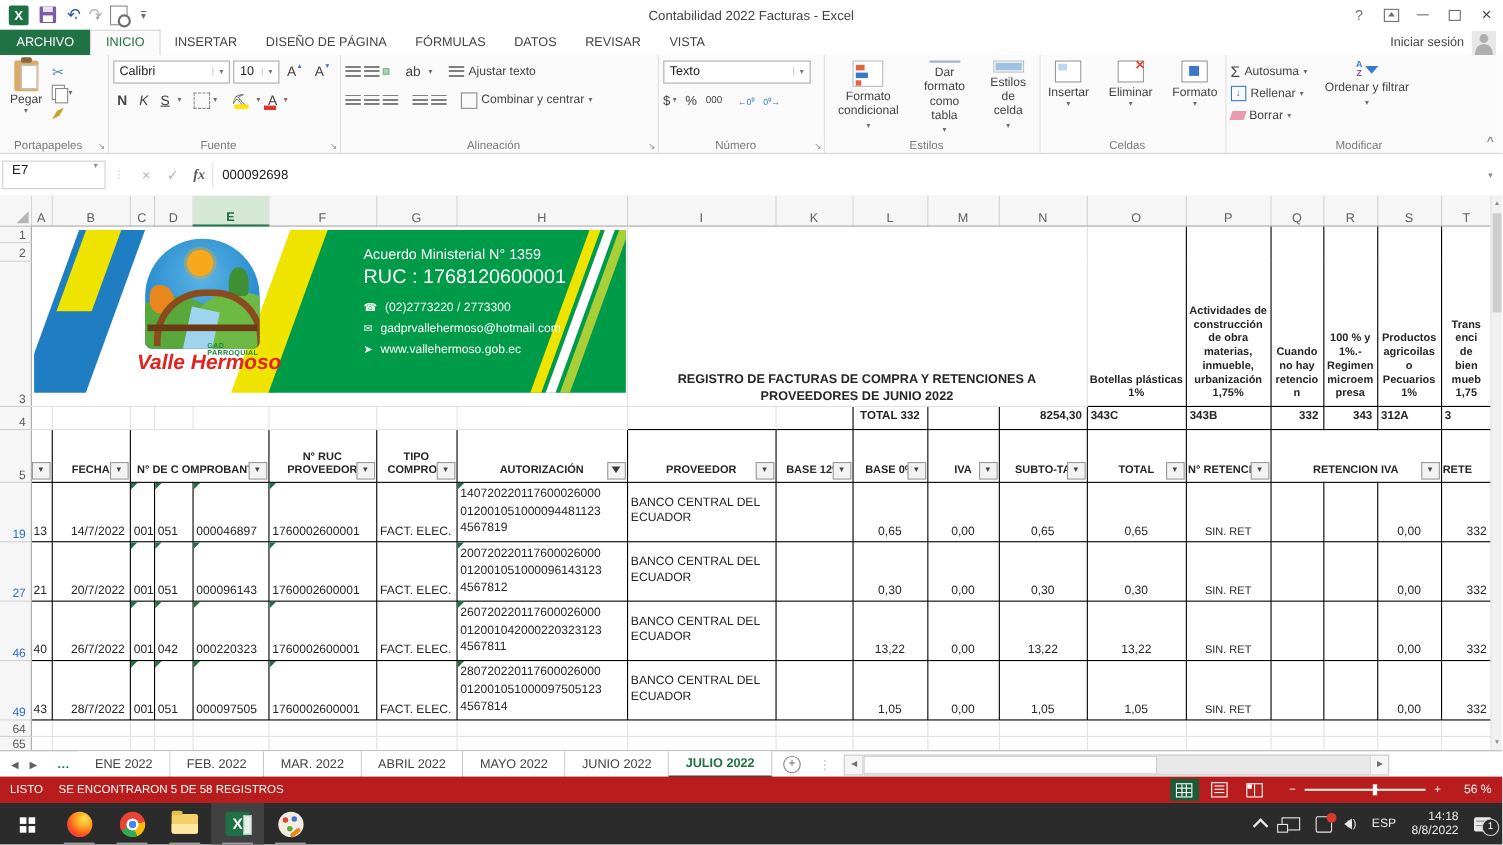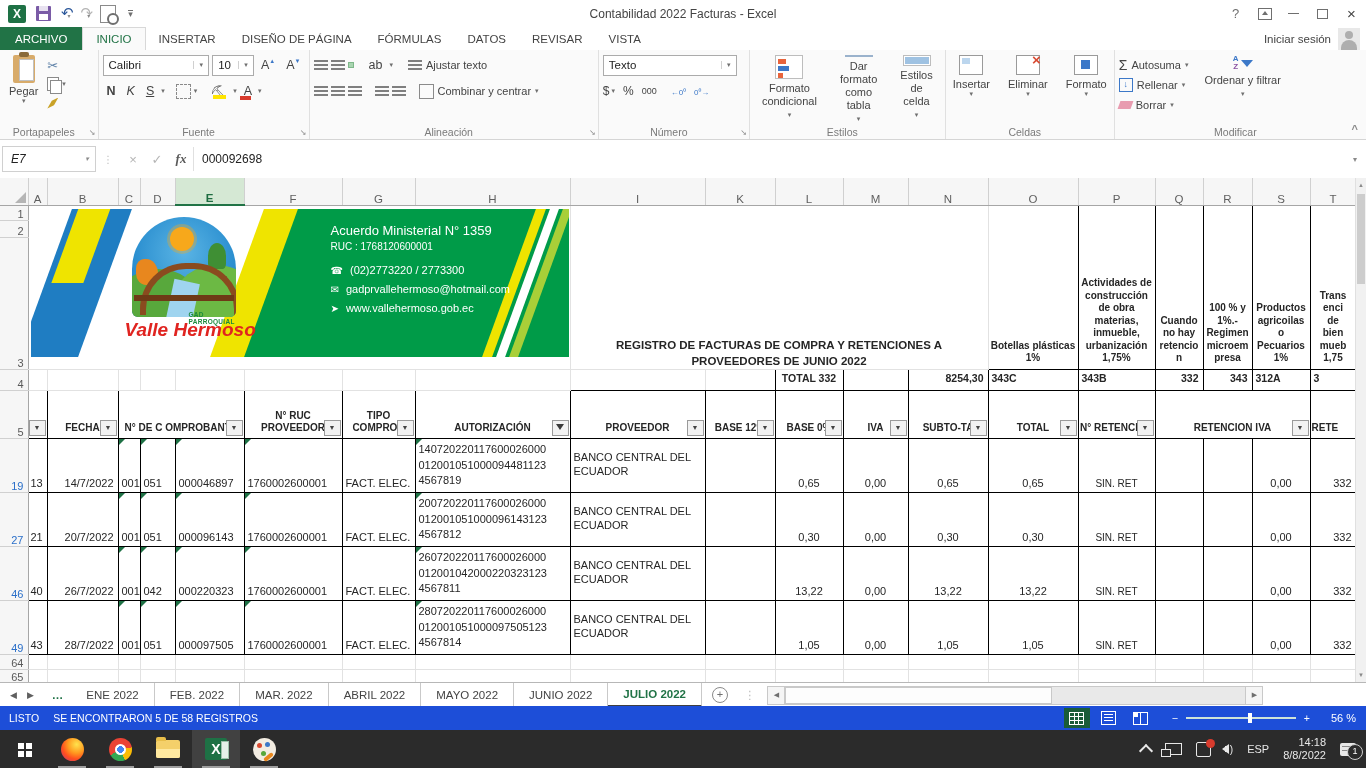--- a/index.html
+++ b/index.html
@@ -83,21 +83,21 @@
   .azfil .a{color:#3c78c8;}.azfil .z{color:#8a52a2;}
   .funnel-b{width:0;height:0;border-left:6px solid transparent;border-right:6px solid transparent;border-top:7px solid #3c78c8;}
   .binoc{width:18px;height:12px;position:relative;}
   .binoc::before,.binoc::after{content:"";position:absolute;top:2px;width:9px;height:9px;border-radius:50%;background:#4d4d4d;}
   .binoc::after{right:0;}
   .mod2{display:flex;flex-direction:column;align-items:center;font-size:11px;color:#444;text-align:center;line-height:13px;padding:2px 6px;}
   .collapse-rib{position:absolute;right:8px;bottom:4px;color:#8a8a8a;font-size:11px;font-weight:bold;}
 
   
   #formulabar{position:absolute;left:0;top:140px;width:1366px;height:38px;background:#fff;border-bottom:1px solid #d5d5d5;display:flex;align-items:center;}
-  .namebox{width:92px;height:24px;border:1px solid #d0d0d0;display:flex;align-items:center;margin-left:2px;background:#fff;font-style:italic;}
+  .namebox{width:92px;height:24px;border:1px solid #d0d0d0;display:flex;align-items:flex-start;margin-left:2px;background:#fff;}
   .namebox .nv{flex:1;padding-left:8px;font-size:12px;color:#222;}
   .namebox .nd{width:16px;font-size:7px;color:#8a8a8a;text-align:center;}
   .fb-dots{color:#bdbdbd;font-size:10px;padding:0 7px;letter-spacing:1px;}
   .fb-btn{width:24px;text-align:center;color:#b5b5b5;font-size:13px;}
   .fb-fx{color:#5a5a5a;font-style:italic;font-family:"Liberation Serif",serif;font-weight:bold;}
   .fb-input{flex:1;height:24px;border-left:1px solid #e0e0e0;display:flex;align-items:center;padding-left:8px;font-size:12px;color:#222;background:#fff;}
   .fb-exp{width:22px;text-align:center;color:#8a8a8a;font-size:8px;}
 
   
   #grid{position:absolute;left:0;top:178px;width:1366px;height:504px;background:#fff;overflow:hidden;}
@@ -133,21 +133,21 @@
   .bn{position:absolute;top:-12px;bottom:-12px;transform:skewX(-20deg);}
   .b-blue{left:14px;width:60px;background:#1f7dc2;}
   .b-y1{left:36px;width:32px;height:86px;top:-12px;bottom:auto;background:#efe400;}
   .b-y2{left:206px;width:42px;background:#efe400;}
   .b-green{left:240px;width:340px;background:#009b48;}
   .b-s1{left:478px;width:10px;background:#efe400;}
   .b-s2{left:492px;width:9px;background:#fff;}
   .b-s3{left:505px;width:9px;background:#a9cf38;}
   .b-text{position:absolute;left:300px;top:14px;color:#fff;z-index:3;}
   .b-text .l1{font-size:13px;margin-bottom:3px;}
-  .b-text .l2{font-size:10px;margin-bottom:12px;}
+  .b-text .l2{font-size:18px;margin-bottom:12px;}
   .b-text .lc{font-size:11px;margin-bottom:7px;display:flex;align-items:center;gap:7px;}
   .b-text .ic{font-size:10px;}
   .b-logo{position:absolute;left:88px;top:4px;width:130px;height:140px;z-index:2;}
   .dome{position:absolute;left:13px;top:4px;width:104px;height:100px;border-radius:52px 52px 6px 6px;background:radial-gradient(circle at 50% 35%,#5ab4e4 0%,#2b8fd0 60%,#1f7dc2 100%);overflow:hidden;}
   .sun{position:absolute;left:38px;top:10px;width:24px;height:24px;border-radius:50%;background:#f7a81b;box-shadow:0 0 0 3px rgba(247,168,27,.35);}
   .hill1{position:absolute;left:-14px;top:52px;width:80px;height:60px;border-radius:50%;background:#58a83c;}
   .hill2{position:absolute;left:44px;top:48px;width:80px;height:64px;border-radius:50%;background:#6cb944;}
   .tree{position:absolute;left:76px;top:26px;width:18px;height:26px;background:#3f8f34;border-radius:50% 50% 20% 20%;}
   .river{position:absolute;left:38px;top:64px;width:26px;height:40px;background:#9fd4ef;transform:rotate(12deg);}
   .bridge{position:absolute;left:8px;top:46px;width:88px;height:46px;border:6px solid #8a4b1f;border-bottom:none;border-radius:46px 46px 0 0;}
@@ -171,21 +171,21 @@
   .stab.active{color:#217346;font-weight:bold;border-bottom:2px solid #404040;}
   .newsheet{display:flex;align-items:center;padding:0 10px;}
   .newsheet .circ{width:14px;height:14px;border:1px solid #8a8a8a;border-radius:50%;color:#6f6f6f;font-size:11px;line-height:12px;text-align:center;}
   .tdots{display:flex;align-items:center;color:#bdbdbd;padding:0 6px;}
   .hscroll{display:flex;align-items:center;margin-left:6px;width:505px;height:100%;}
   .hs-btn{width:16px;height:17px;border:1px solid #c9c9c9;background:#f5f5f5;color:#6f6f6f;font-size:7px;text-align:center;line-height:16px;}
   .hs-track{width:460px;height:17px;border-top:1px solid #c9c9c9;border-bottom:1px solid #c9c9c9;background:#e9e9e9;position:relative;}
   .hs-thumb{position:absolute;left:0;top:0;width:265px;height:15px;background:#fdfdfd;border:1px solid #c9c9c9;}
 
   
-  #statusbar{position:absolute;left:0;top:706px;width:1366px;height:24px;background:#1d4ed8;color:#fff;display:flex;align-items:center;font-size:10.5px;}
+  #statusbar{position:absolute;left:0;top:706px;width:1366px;height:24px;background:#b91c1c;color:#fff;display:flex;align-items:center;font-size:10.5px;}
   #statusbar .mode{padding:0 14px 0 9px;}
   .sb-right{margin-left:auto;display:flex;align-items:center;gap:6px;padding-right:10px;}
   .view-ic{width:26px;height:20px;display:flex;align-items:center;justify-content:center;}
   .view-ic.on{background:#1a5c38;}
   .vi1{width:13px;height:11px;border:1px solid #fff;background:linear-gradient(#fff 0 0) 0 3.5px/13px 1px no-repeat,linear-gradient(#fff 0 0) 0 7px/13px 1px no-repeat,linear-gradient(#fff 0 0) 4px 0/1px 11px no-repeat,linear-gradient(#fff 0 0) 8px 0/1px 11px no-repeat;}
   .vi2{width:13px;height:12px;border:1px solid #fff;background:linear-gradient(#fff 0 0) 2px 2px/9px 1px no-repeat,linear-gradient(#fff 0 0) 2px 5px/9px 1px no-repeat,linear-gradient(#fff 0 0) 2px 8px/9px 1px no-repeat;}
   .vi3{width:13px;height:11px;border:1px solid #fff;background:linear-gradient(#fff 0 0) 6px 0/1px 11px no-repeat,linear-gradient(#fff 0 0) 0 0/4px 4px no-repeat;}
   .zoomer{display:flex;align-items:center;gap:8px;margin-left:12px;}
   .ztrack{width:110px;height:2px;background:#cfe3d8;position:relative;}
   .zthumb{position:absolute;left:62px;top:-4px;width:4px;height:10px;background:#fff;}

